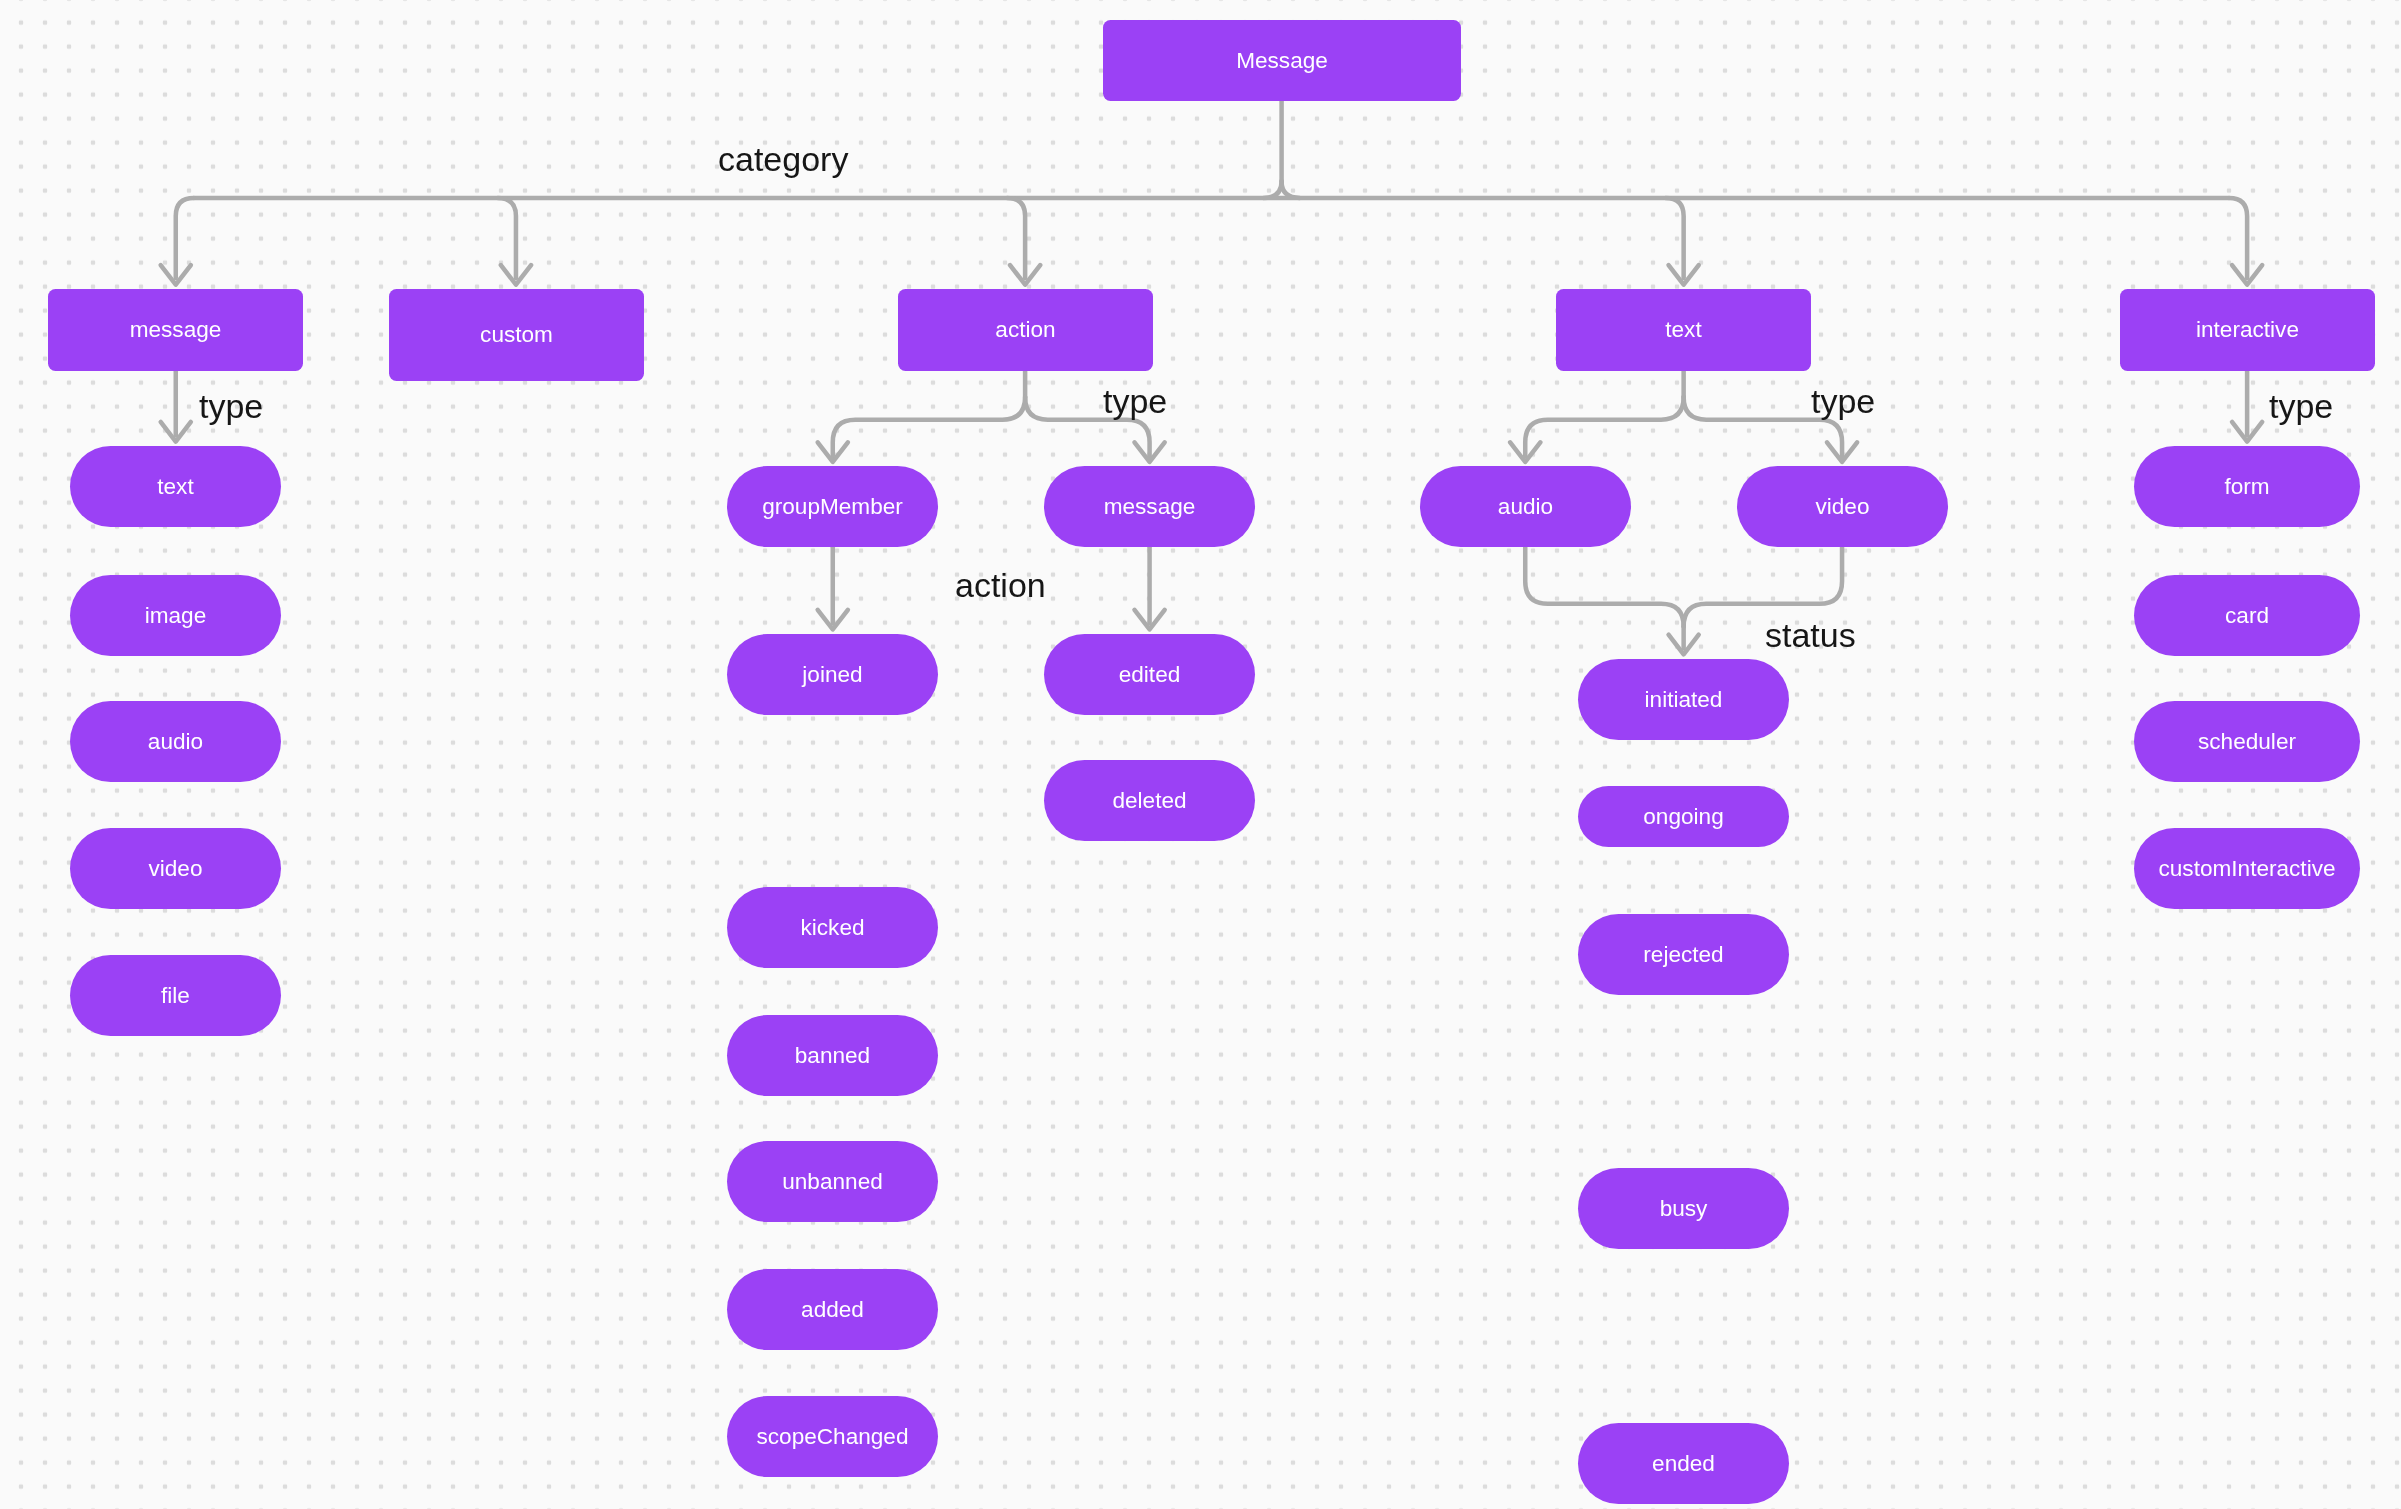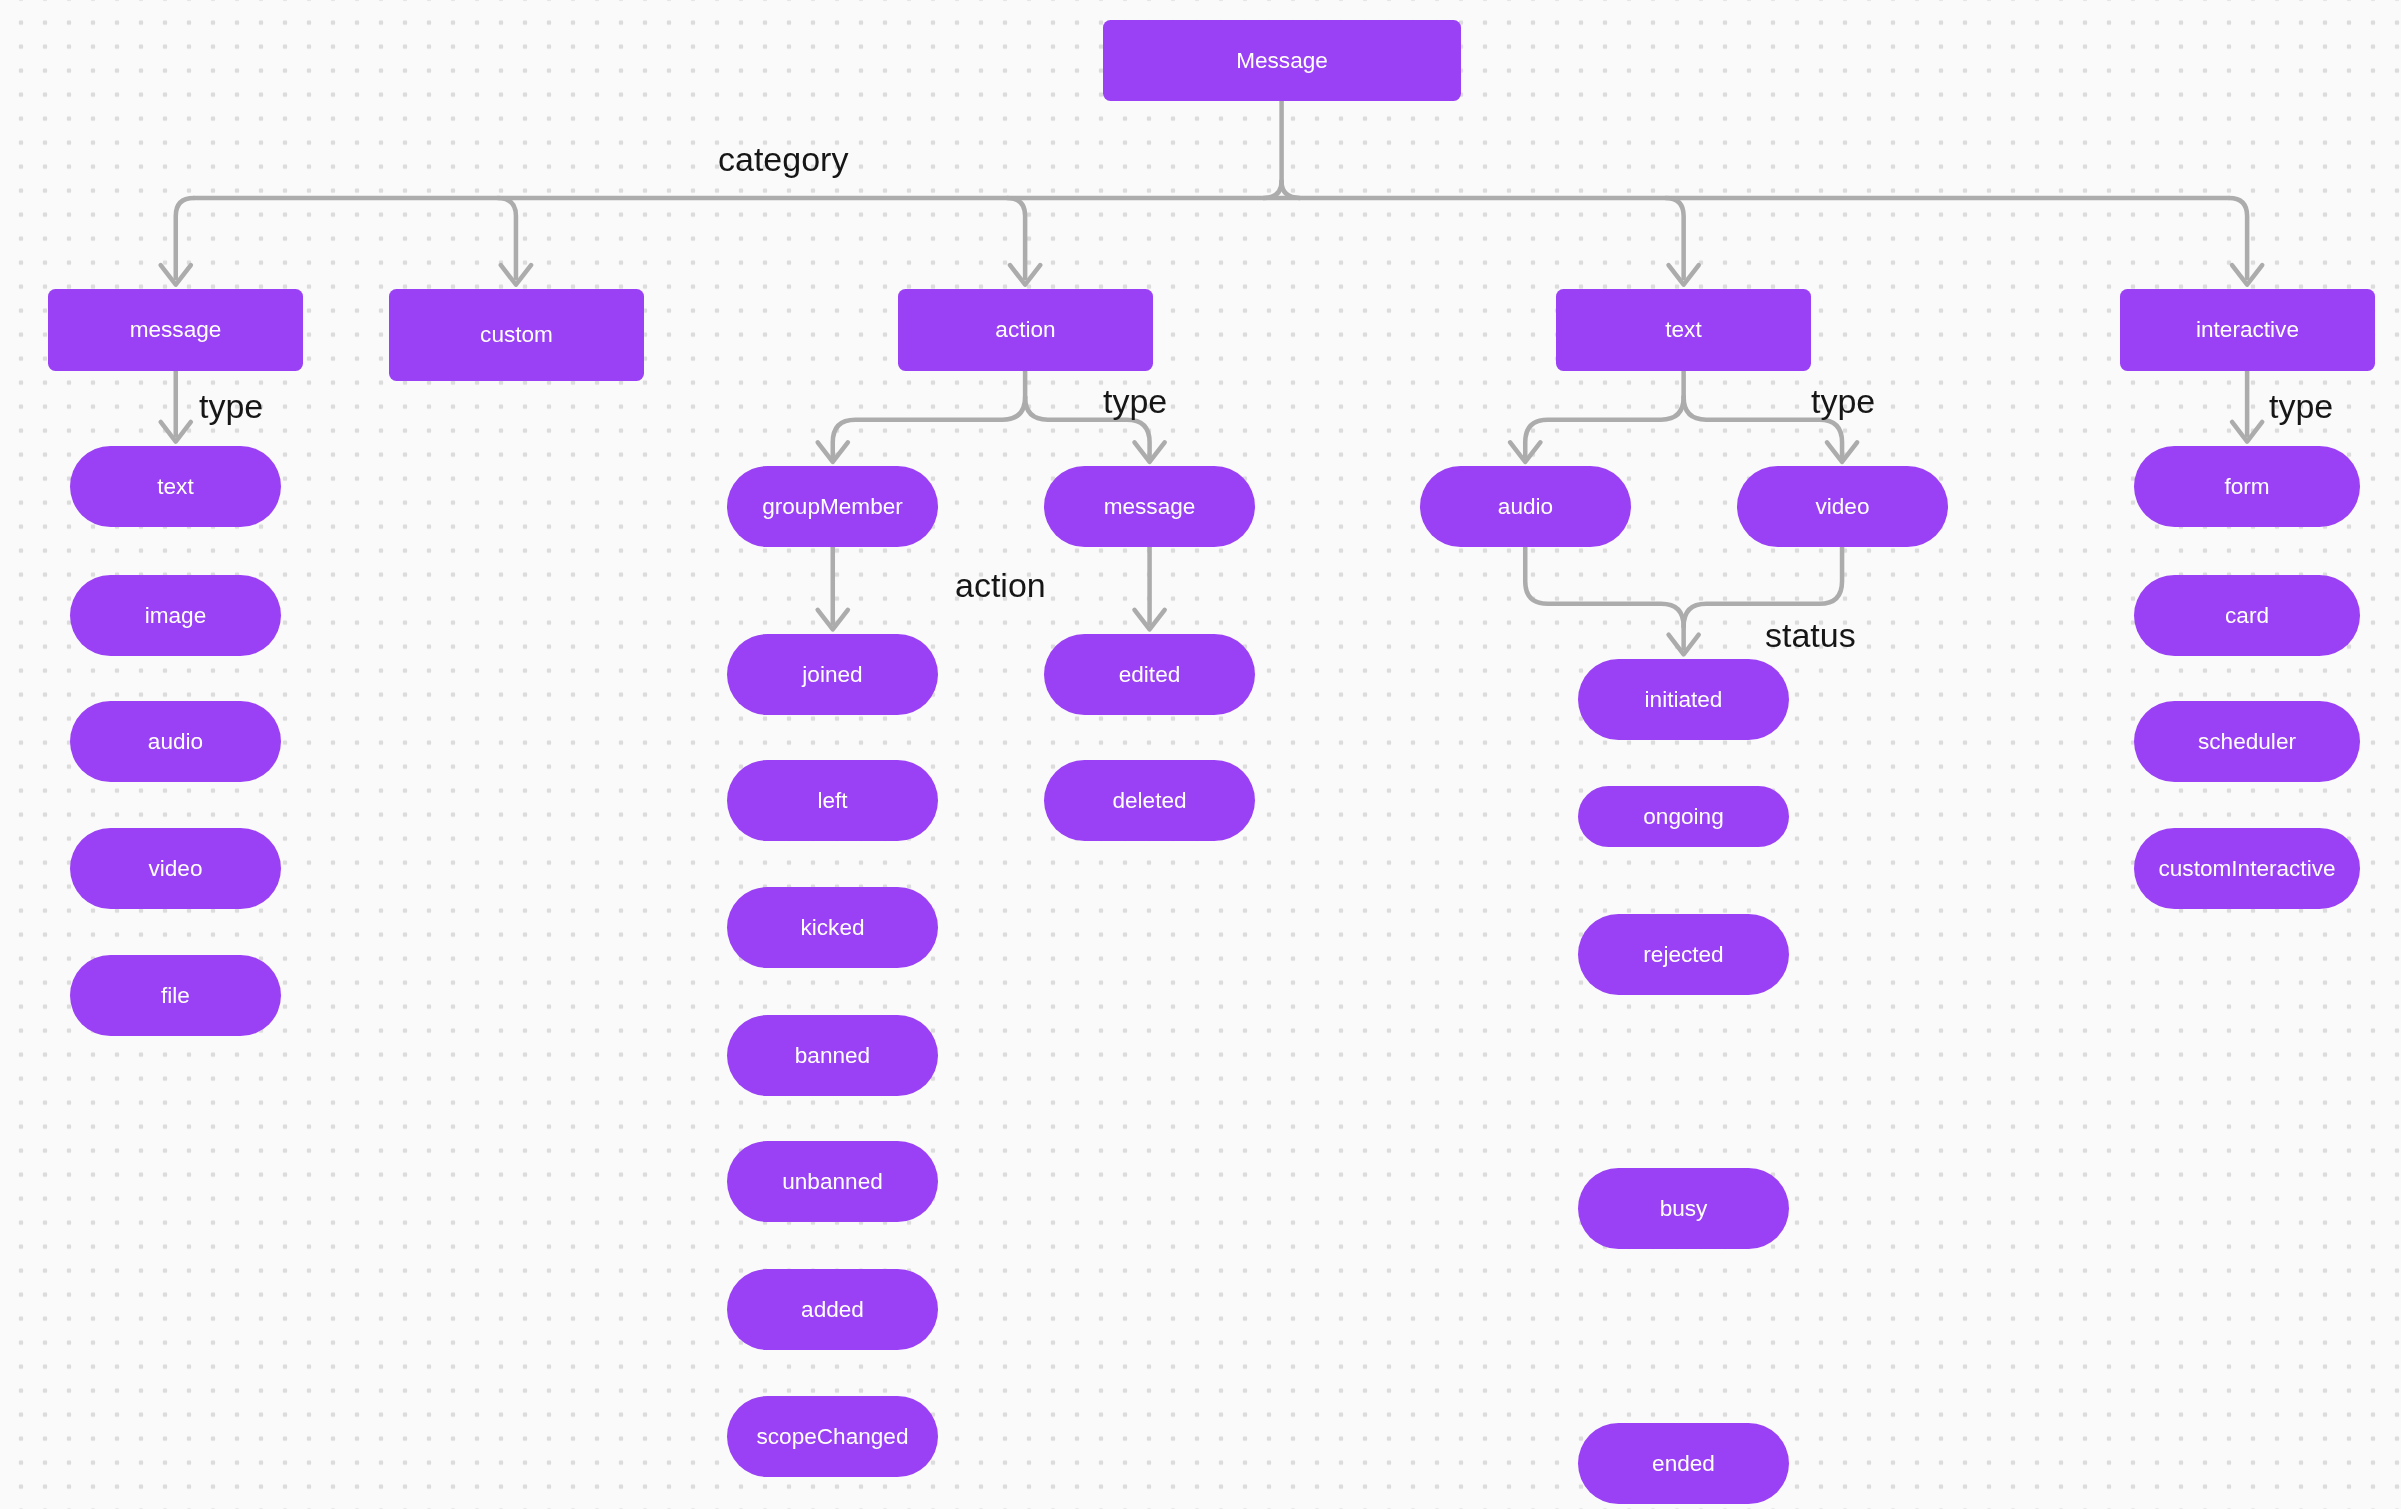--- a/index.html
+++ b/index.html
@@ -118,21 +118,20 @@
   <div class="node pill" style="left:70px;top:446px;width:211px;height:81px">text</div>
   <div class="node pill" style="left:70px;top:575px;width:211px;height:81px">image</div>
   <div class="node pill" style="left:70px;top:701px;width:211px;height:81px">audio</div>
   <div class="node pill" style="left:70px;top:828px;width:211px;height:81px">video</div>
   <div class="node pill" style="left:70px;top:955px;width:211px;height:81px">file</div>
 
   <div class="node pill" style="left:727px;top:466px;width:211px;height:81px">groupMember</div>
   <div class="node pill" style="left:1044px;top:466px;width:211px;height:81px">message</div>
 
   <div class="node pill" style="left:727px;top:634px;width:211px;height:81px">joined</div>
-  <div class="node pill" style="left:727px;top:760px;width:211px;height:81px">left</div>
   <div class="node pill" style="left:727px;top:887px;width:211px;height:81px">kicked</div>
   <div class="node pill" style="left:727px;top:1015px;width:211px;height:81px">banned</div>
   <div class="node pill" style="left:727px;top:1141px;width:211px;height:81px">unbanned</div>
   <div class="node pill" style="left:727px;top:1269px;width:211px;height:81px">added</div>
   <div class="node pill" style="left:727px;top:1396px;width:211px;height:81px">scopeChanged</div>
 
   <div class="node pill" style="left:1044px;top:634px;width:211px;height:81px">edited</div>
   <div class="node pill" style="left:1044px;top:760px;width:211px;height:81px">deleted</div>
 
   <div class="node pill" style="left:1420px;top:466px;width:211px;height:81px">audio</div>

